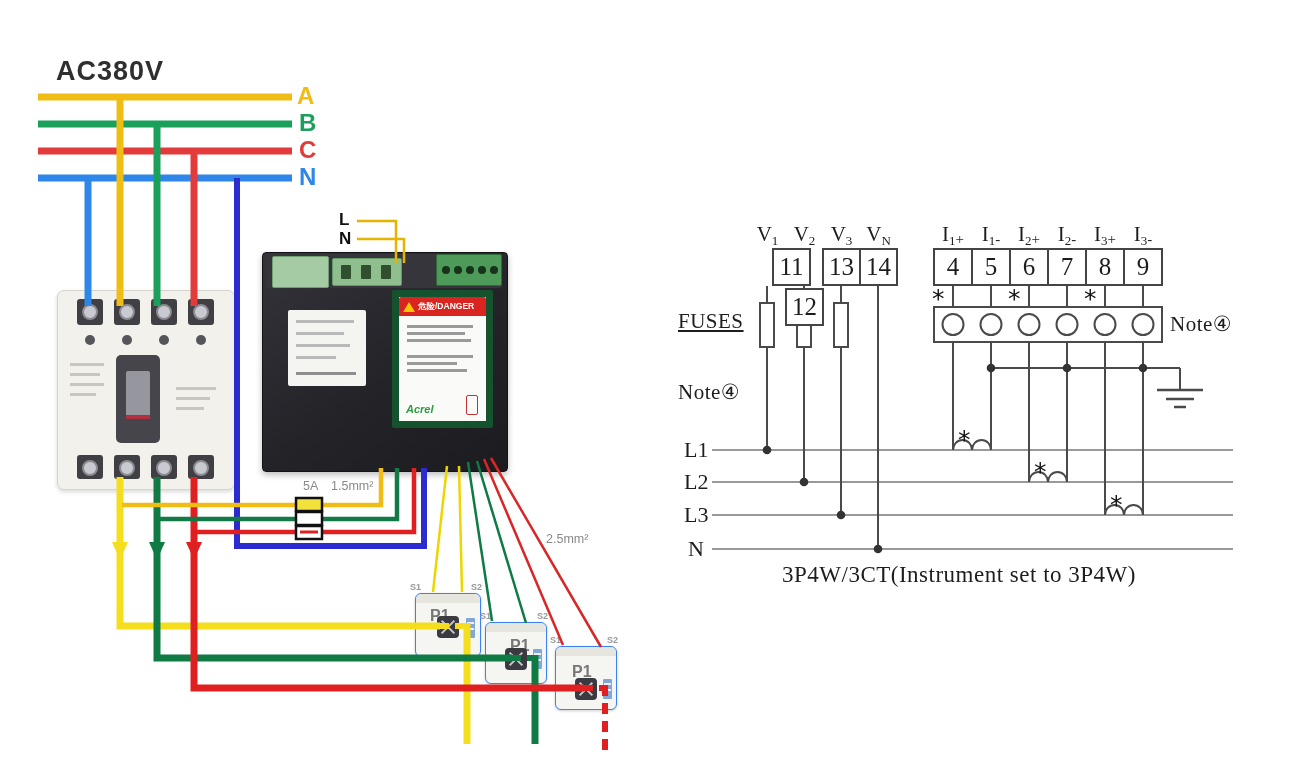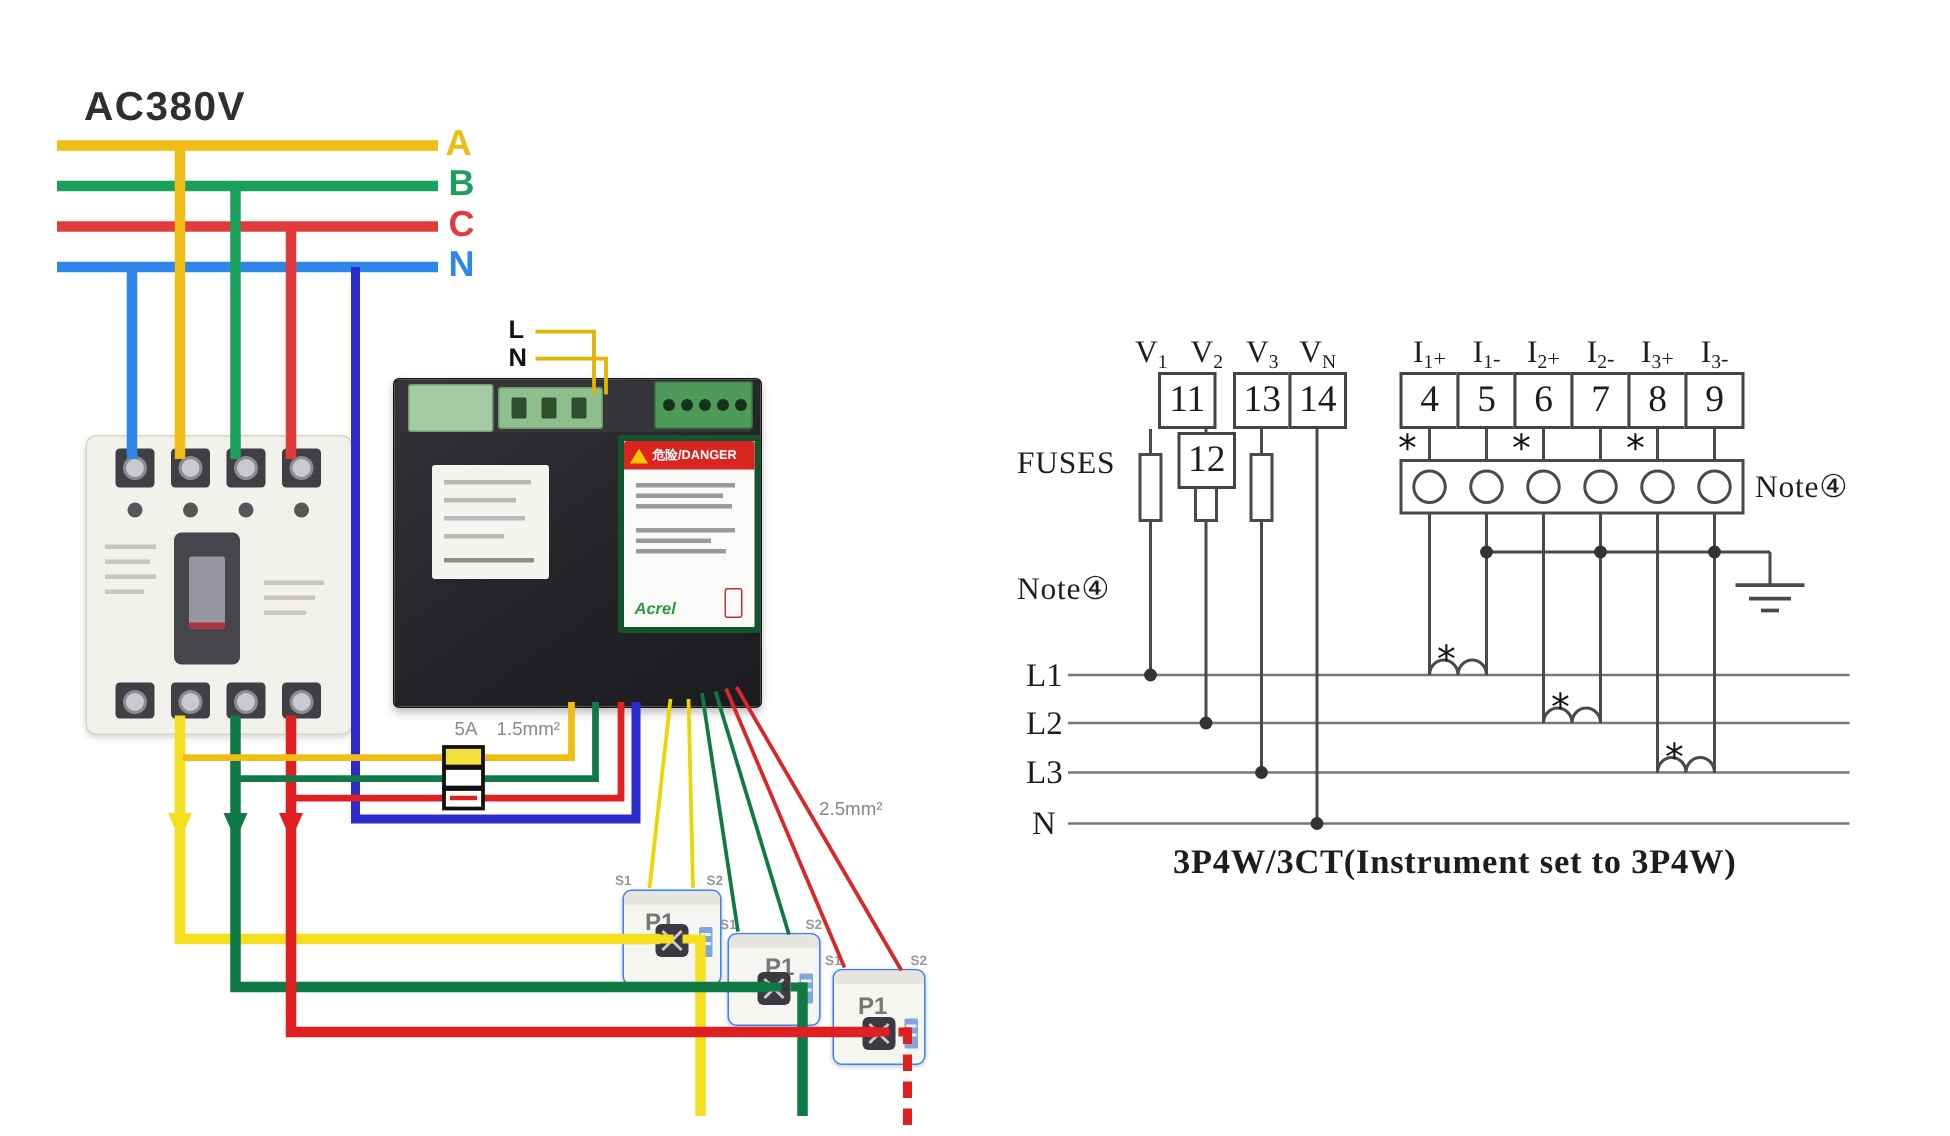--- a/index.html
+++ b/index.html
@@ -30,21 +30,21 @@
               background:linear-gradient(145deg,#33333a 0%,#232328 55%,#1b1b20 100%);
               border:1px solid #141416;box-shadow:0 3px 6px rgba(0,0,0,.25);}
   .meter-topstrip{left:266px;top:254px;width:236px;height:34px;background:#35353B;border-radius:3px;}
   .gblock1{left:272px;top:256px;width:55px;height:30px;background:#A5CBA5;border:1px solid #6FA06F;border-radius:2px;}
   .gblock2{left:332px;top:258px;width:68px;height:26px;background:#8FBF8F;border:1px solid #679867;border-radius:2px;}
   .gslot{position:absolute;top:6px;width:10px;height:14px;background:#2f4f2f;border-radius:1px;}
   .gblock3{left:436px;top:254px;width:64px;height:30px;background:#4E9A58;border:1px solid #2f6b38;border-radius:2px;}
   .gdot{position:absolute;top:11px;width:8px;height:8px;border-radius:50%;background:#17331b;}
   .meter-label-left{left:288px;top:310px;width:78px;height:76px;background:#F4F4F1;border-radius:2px;}
   .mbar{position:absolute;height:3px;background:#b9b9b9;}
-  .meter-danger{left:412px;top:290px;width:87px;height:124px;background:#FAFAF8;border:4px solid #14532d;border-radius:2px;}
+  .meter-danger{left:392px;top:290px;width:87px;height:124px;background:#FAFAF8;border:7px solid #14532d;border-radius:2px;}
   .d-head{position:absolute;left:0;top:0;width:100%;height:19px;background:#D9241F;border-radius:2px 2px 0 0;
           display:flex;align-items:center;}
   .d-tri{width:0;height:0;border-left:6px solid transparent;border-right:6px solid transparent;
          border-bottom:10px solid #F7C800;margin:0 3px 0 4px;}
   .d-text{color:#fff;font-size:8.5px;font-weight:700;white-space:nowrap;}
   .dbar{position:absolute;height:2.5px;background:#9a9a9a;}
   .d-brand{position:absolute;left:7px;bottom:6px;color:#2E9B43;font-size:11px;font-weight:700;font-style:italic;}
   .d-batt{position:absolute;right:8px;bottom:6px;width:10px;height:18px;border:1.5px solid #b33;border-radius:2px;}
   
   .ct{background:#F5F5F1;border:1px solid #3b82f6;border-radius:6px;box-shadow:0 1px 3px rgba(0,0,0,.2);font-weight:bold;}
@@ -62,21 +62,21 @@
          font-family:"Liberation Serif","DejaVu Serif",serif;color:#1d1d1d;}
   .tcell.w40{width:40px;}
   .tlabel{position:absolute;width:39px;text-align:center;font-size:21px;
           font-family:"Liberation Serif","DejaVu Serif",serif;color:#1d1d1d;}
   .tlabel.w40{width:40px;}
   .tlabel .sub{font-size:13px;vertical-align:-4px;}
   .tlabel .sign{font-size:15px;vertical-align:-3px;}
   .note{font-size:21px;letter-spacing:0.5px;}
   .ast{font-size:25px;line-height:1;color:#111;font-family:"DejaVu Sans",sans-serif;}
   .lline-label{font-size:22px;}
-  .caption{font-size:23px;letter-spacing:0.5px;white-space:nowrap;font-weight:bold;}
+  .caption{font-size:23px;letter-spacing:0.5px;white-space:nowrap;}
   svg.overlay{position:absolute;left:0;top:0;z-index:5;pointer-events:none;}
   .txt-layer{z-index:6;}
 </style>
 </head>
 <body>
 
 <div class="abs breaker">
   <div class="b-term" style="left:19px;top:8px;">
       <i></i>
     </div>
@@ -331,21 +331,21 @@
   <div class="abs tlabel w40" style="left:1085px;top:222px;text-align:center;"><span>I</span><span class="sub">3</span><span class="sign">+</span></div>
   <div class="abs tlabel w40" style="left:1123px;top:222px;"><span>I</span><span class="sub">3</span><span class="sign">-</span></div>
 
   <div class="abs tcell w40" style="left:933px;top:248px;">4</div>
   <div class="abs tcell w40" style="left:971px;top:248px;">5</div>
   <div class="abs tcell w40" style="left:1009px;top:248px;">6</div>
   <div class="abs tcell w40" style="left:1047px;top:248px;">7</div>
   <div class="abs tcell w40" style="left:1085px;top:248px;">8</div>
   <div class="abs tcell w40" style="left:1123px;top:248px;">9</div>
 
-  <div class="abs serif note" style="left:678px;top:296px;">FUSES</div>
+  <div class="abs serif note" style="left:678px;top:309px;text-decoration:underline;">FUSES</div>
   <div class="abs serif note" style="left:678px;top:340px;margin-top:40px;">Note④</div>
   <div class="abs serif note" style="left:1170px;top:312px;">Note④</div>
 
   <div class="abs ast" style="left:932px;top:286px;">*</div>
   <div class="abs ast" style="left:1008px;top:286px;">*</div>
   <div class="abs ast" style="left:1084px;top:286px;">*</div>
   <div class="abs ast" style="left:958px;top:427px;">*</div>
   <div class="abs ast" style="left:1034px;top:459px;">*</div>
   <div class="abs ast" style="left:1110px;top:492px;">*</div>
 

